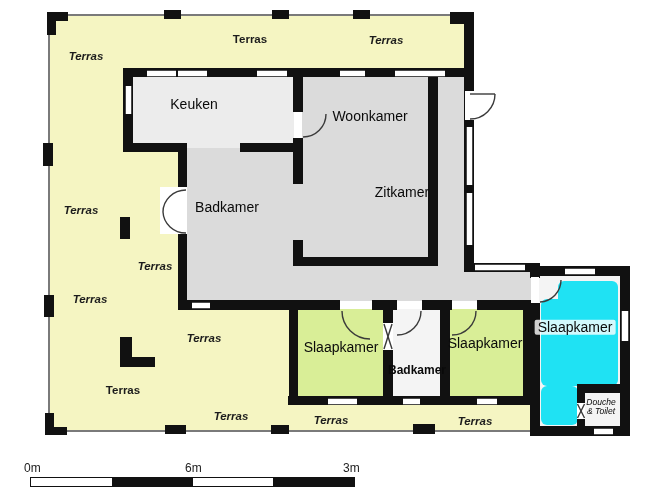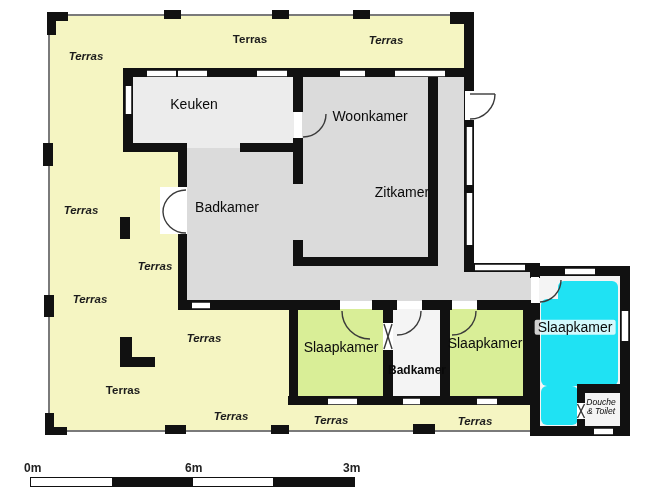--- a/index.html
+++ b/index.html
@@ -13,21 +13,21 @@
   .winh{position:absolute;background:#fff;border-top:1.5px solid #4a4a4a;border-bottom:1.5px solid #4a4a4a;box-sizing:border-box;}
   .winv{position:absolute;background:#fff;border-left:1.5px solid #4a4a4a;border-right:1.5px solid #4a4a4a;box-sizing:border-box;}
   .gap{position:absolute;background:#fff;}
   .lbl{position:absolute;transform:translate(-50%,-50%);white-space:pre-line;text-align:center;color:#0a0a0a;line-height:1.05;}
   .lbl.room{font-size:14px;font-weight:400;}
   .lbl.small{font-size:12px;font-weight:700;}
   .lbl.tiny{font-size:8.5px;font-weight:400;font-style:italic;}
   .lbl.terras{font-size:11.5px;font-weight:700;color:#1c1c1c;}
   .lbl.it{font-style:italic;}
   .lbl.halo{background:rgba(255,255,255,0.8);padding:0 3px;border-radius:2px;}
-  .scale-label{position:absolute;font-size:12px;font-weight:700;color:#222;}
+  .scale-label{position:absolute;font-size:12px;font-weight:400;color:#222;}
   #doors-svg{position:absolute;left:0;top:0;}
   .seg{position:absolute;top:0;height:100%;box-sizing:border-box;}
 </style>
 </head>
 <body>
 
 <div id="plan">
   <div id="terrace-layer">
       <div class="terr" style="position: absolute; left: 48px; top: 15px; width: 417px; height: 55px; background: rgb(245, 245, 194);"></div>
       <div class="terr" style="position: absolute; left: 48px; top: 70px; width: 75px; height: 360px; background: rgb(245, 245, 194);"></div>

